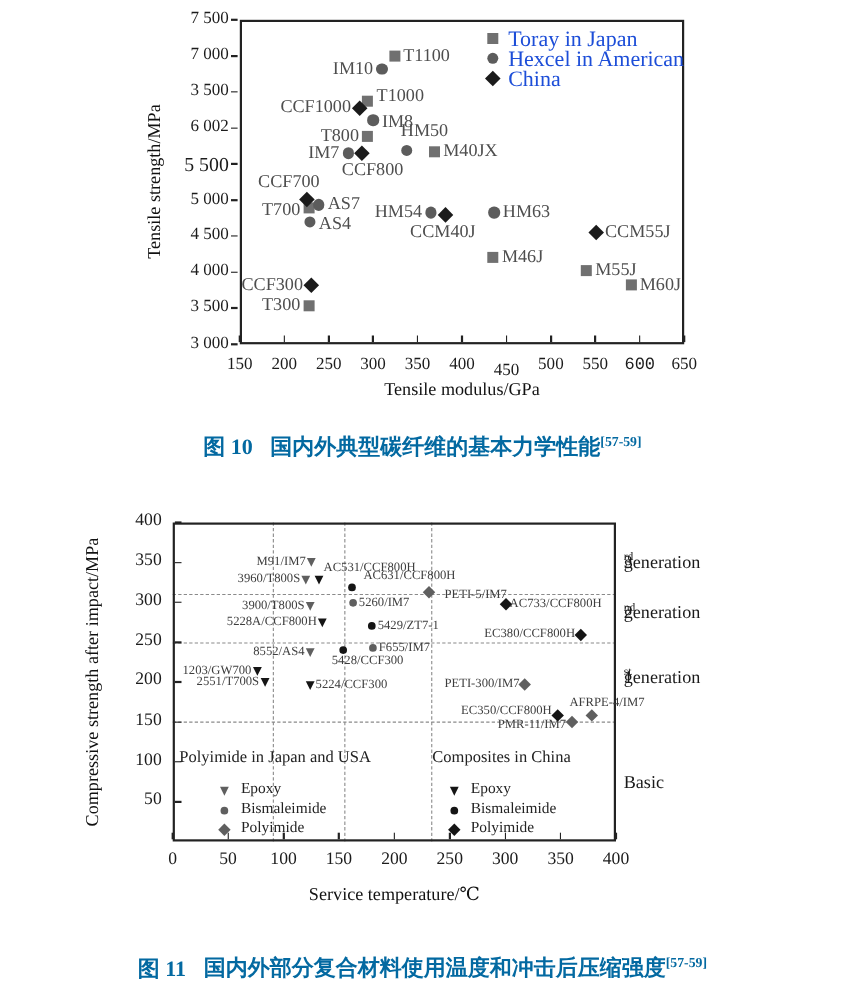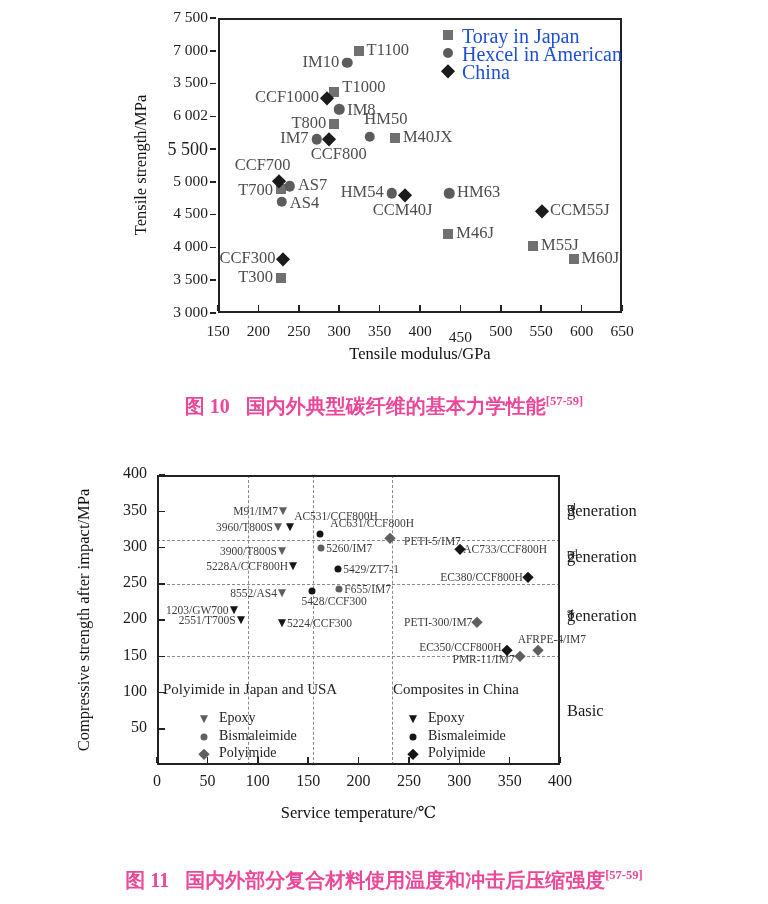--- a/index.html
+++ b/index.html
@@ -18,21 +18,21 @@
   .pt-label{white-space:nowrap;}
   .lab10{font-size:16.5px;color:#4e4e4e;}
   .lab11{font-size:11.5px;color:#3d3d3d;}
   .vdash{width:0;border-left:1px dashed #8a8a8a;}
   .hdash{height:0;border-top:1px dashed #8a8a8a;}
   .legend-text{font-size:20px;color:#1d4ed8;white-space:nowrap;}
   .legend11-header{font-size:15px;color:#222;white-space:nowrap;}
   .legend11-item{font-size:14px;color:#222;white-space:nowrap;}
   .genlabel{font-size:16.5px;color:#1a1a1a;white-space:nowrap;}
   .genlabel sup{font-size:10.5px;}
-  .caption{width:768px;text-align:center;font-weight:bold;font-size:20px;color:#ec4899;position:relative;}
+  .caption{width:768px;text-align:center;font-weight:bold;font-size:20px;color:#0369a1;position:relative;}
   #caption10{margin-top:12px;height:28px;line-height:28px;}
   #caption11{margin-top:34px;height:28px;line-height:28px;}
   .cap-prefix{margin-right:16px;}
   .cap-sup{font-size:12.5px;font-weight:bold;}
 </style>
 </head>
 <body>
 
 <div id="chart10" class="chartbox">
     <div class="plot-border" style="left: 218px; top: 18px; width: 404px; height: 295px;"></div>
@@ -48,21 +48,21 @@
     <div class="ticklabel" style="left: 349.6px; top: 322px; width: 60px; font-size: 15.5px;">350</div>
     <div class="tick" style="left: 419.25px; top: 305px; width: 1.5px; height: 6px;"></div>
     <div class="ticklabel" style="left: 390px; top: 322px; width: 60px; font-size: 15.5px;">400</div>
     <div class="tick" style="left: 459.65px; top: 305px; width: 1.5px; height: 6px;"></div>
     <div class="ticklabel" style="left: 430.4px; top: 328px; width: 60px; font-size: 15.5px;">450</div>
     <div class="tick" style="left: 500.05px; top: 305px; width: 1.5px; height: 6px;"></div>
     <div class="ticklabel" style="left: 470.8px; top: 322px; width: 60px; font-size: 15.5px;">500</div>
     <div class="tick" style="left: 540.45px; top: 305px; width: 1.5px; height: 6px;"></div>
     <div class="ticklabel" style="left: 511.2px; top: 322px; width: 60px; font-size: 15.5px;">550</div>
     <div class="tick" style="left: 580.85px; top: 305px; width: 1.5px; height: 6px;"></div>
-    <div class="ticklabel" style="left: 551.6px; top: 322px; width: 60px; font-size: 15.5px;">600</div>
+    <div class="ticklabel" style="left: 551.6px; top: 322px; width: 60px; font-size: 15.5px; font-family: Liberation Mono, monospace;">600</div>
     <div class="tick" style="left: 621.25px; top: 305px; width: 1.5px; height: 6px;"></div>
     <div class="ticklabel" style="left: 592px; top: 322px; width: 60px; font-size: 15.5px;">650</div>
     <div class="tick" style="left: 210px; top: 312.25px; width: 6px; height: 1.5px;"></div>
     <div class="ticklabel righty" style="left: 152px; top: 302.77px; width: 56px; font-size: 15.5px;">3 000</div>
     <div class="tick" style="left: 210px; top: 279.472px; width: 6px; height: 1.5px;"></div>
     <div class="ticklabel righty" style="left: 152px; top: 269.992px; width: 56px; font-size: 15.5px;">3 500</div>
     <div class="tick" style="left: 210px; top: 246.694px; width: 6px; height: 1.5px;"></div>
     <div class="ticklabel righty" style="left: 152px; top: 237.214px; width: 56px; font-size: 15.5px;">4 000</div>
     <div class="tick" style="left: 210px; top: 213.917px; width: 6px; height: 1.5px;"></div>
     <div class="ticklabel righty" style="left: 152px; top: 204.437px; width: 56px; font-size: 15.5px;">4 500</div>

